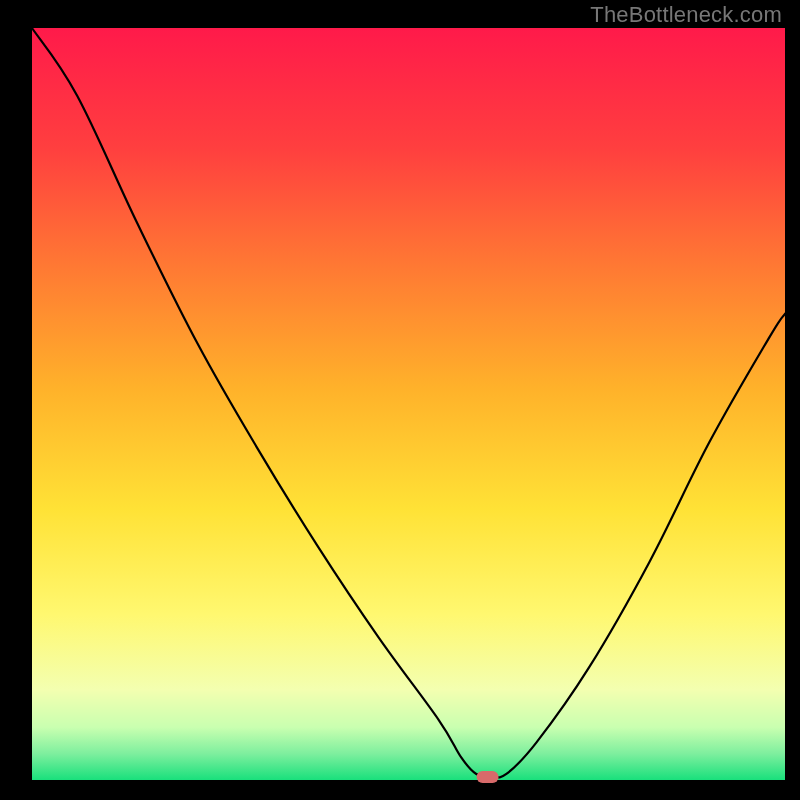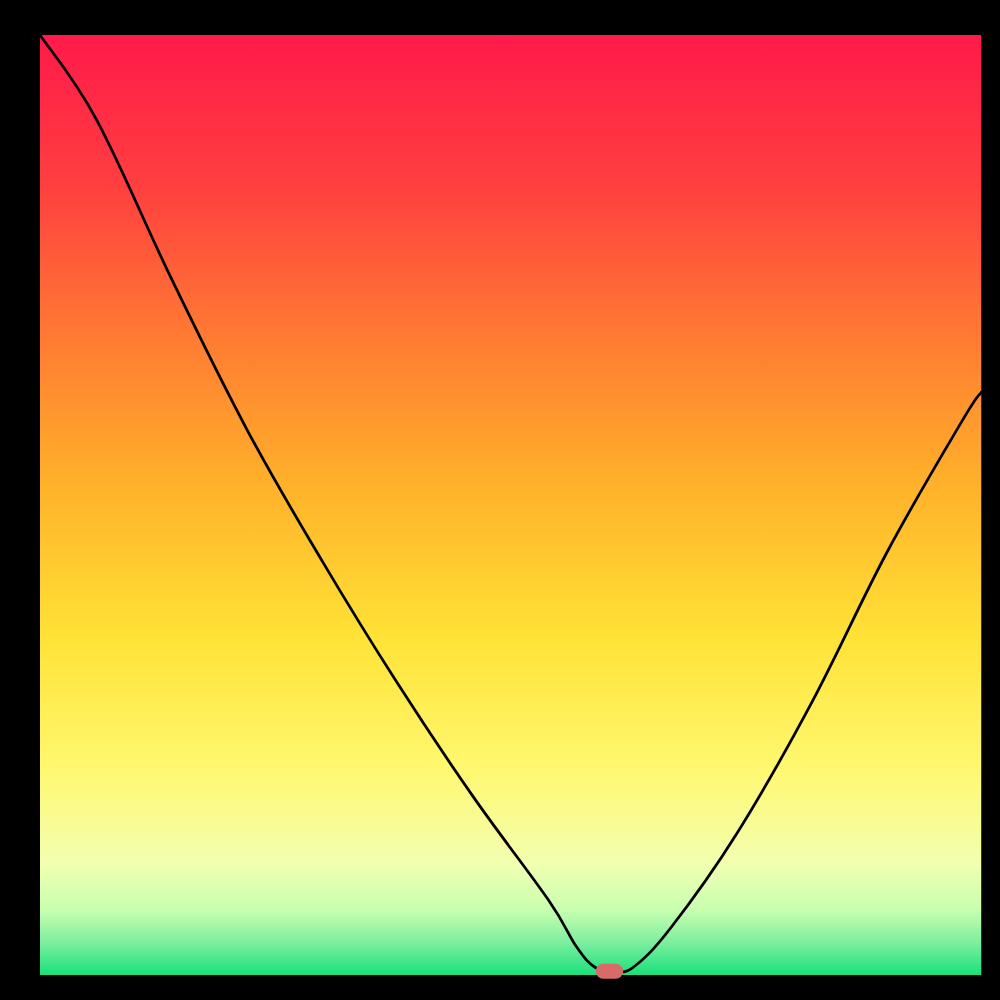--- a/index.html
+++ b/index.html
@@ -30,20 +30,21 @@
   svg {
     position: absolute;
     left: 0;
     top: 0;
   }
 </style>
 </head>
 <body>
 
 <div class="frame">
+  <div class="watermark">TheBottleneck.com</div>
   <svg id="chart-svg" width="800" height="800" viewBox="0 0 800 800">
     <defs>
       <linearGradient id="bg-grad" x1="0" y1="0" x2="0" y2="1">
           <stop offset="0%" stop-color="#ff1a4a"></stop>
           <stop offset="16%" stop-color="#ff3f3f"></stop>
           <stop offset="32%" stop-color="#ff7a33"></stop>
           <stop offset="48%" stop-color="#ffb22a"></stop>
           <stop offset="64%" stop-color="#ffe236"></stop>
           <stop offset="78%" stop-color="#fff870"></stop>
           <stop offset="88%" stop-color="#f3ffb0"></stop>

